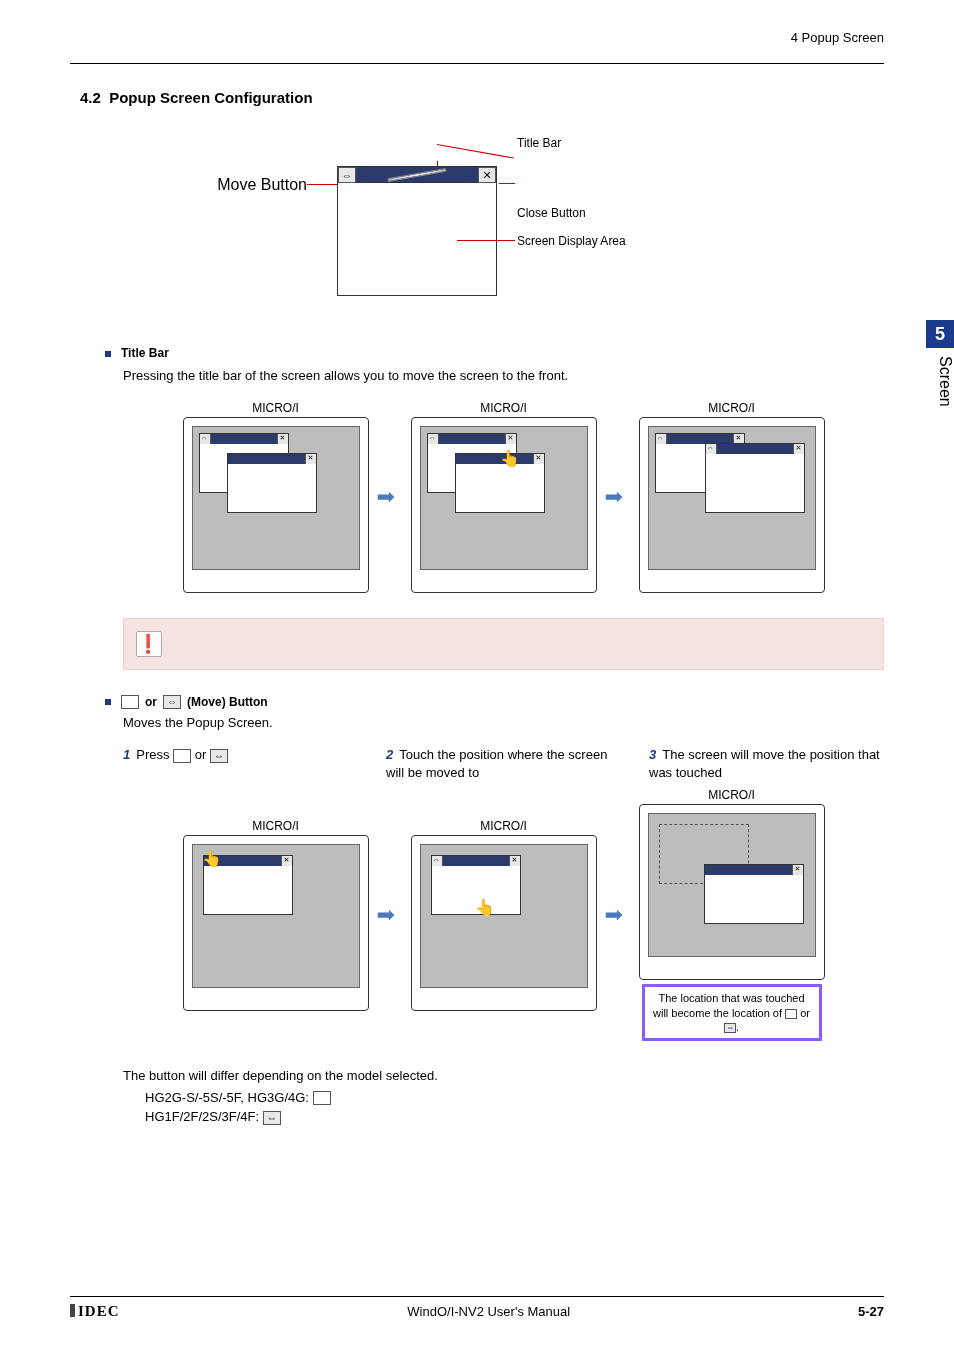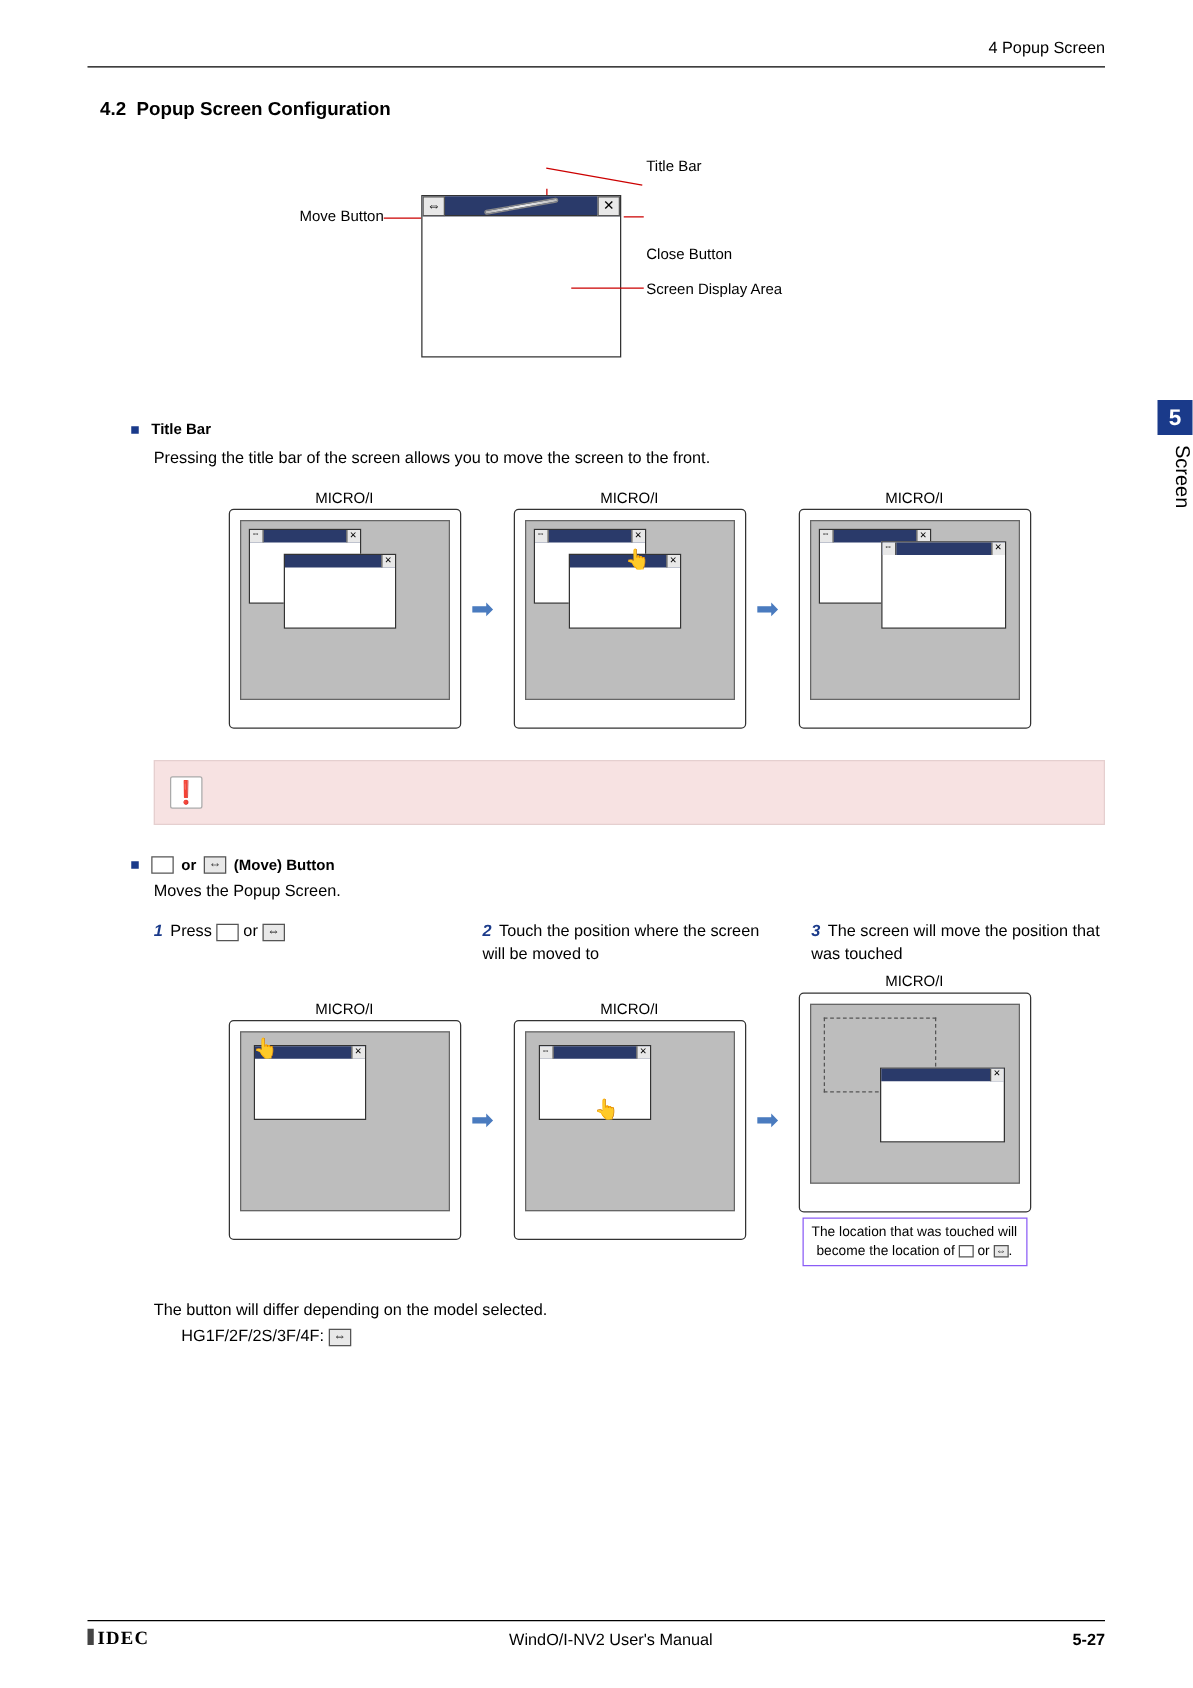--- a/index.html
+++ b/index.html
@@ -1,23 +1,23 @@
 <!DOCTYPE html>
 <html><head>
 <meta charset="utf-8">
 <style>
   * { box-sizing: border-box; margin: 0; padding: 0; }
   body { font-family: Arial, Helvetica, sans-serif; font-size: 12px; color: #000; background: #fff; }
   .page { width: 954px; height: 1350px; position: relative; padding: 30px 70px 40px 70px; }
-  .runhead { text-align: right; font-size: 13px; border-bottom: 1px solid #000; padding-bottom: 8px; margin-bottom: 25px; }
+  .runhead { text-align: right; font-size: 13px; border-bottom: 1px solid #000; padding-bottom: 18px; margin-bottom: 25px; }
   .h2 { font-size: 15px; font-weight: bold; margin-bottom: 30px; margin-left: 10px; }
 
   .topfig { display: flex; justify-content: center; margin-bottom: 40px; }
   .topfig-inner { position: relative; width: 520px; height: 170px; }
-  .labelL { position: absolute; text-align: right; font-size: 12px; }
+  .labelL { position: absolute; text-align: right; font-size: 16px; }
   .labelR { position: absolute; font-size: 12px; }
   .callout-line { position: absolute; background: #c00; }
   .popup-window { position: absolute; border: 1px solid #333; background: #fff; }
   .titlebar { height: 16px; background: #2a3a6a; position: relative; border-bottom: 1px solid #333; }
   .move-btn { position: absolute; left: 0; top: 0; width: 18px; height: 16px; background: #e8e8e8; border: 1px solid #555; display: flex; align-items: center; justify-content: center; }
   .close-btn { position: absolute; right: 0; top: 0; width: 18px; height: 16px; background: #e8e8e8; border: 1px solid #555; display: flex; align-items: center; justify-content: center; }
   .titlebar-grip { position: absolute; left: 50%; top: 50%; transform: translate(-50%,-50%) rotate(-10deg); width: 60px; height: 4px; background: linear-gradient(90deg,#bbb,#eee,#bbb); border: 1px solid #888; border-radius: 3px; }
   .ico { font-size: 11px; line-height: 1; }
 
   .bullet-line { display: flex; align-items: baseline; gap: 6px; margin-left: 35px; margin-bottom: 6px; }
@@ -42,21 +42,21 @@
 
   .move-head { margin-left: 35px; display: flex; align-items: center; gap: 6px; font-weight: bold; margin-bottom: 4px; }
   .tiny-empty { display: inline-block; width: 18px; height: 14px; background: #fff; border: 1px solid #555; vertical-align: middle; }
   .tiny-move { display: inline-block; width: 18px; height: 14px; background: #e8e8e8; border: 1px solid #555; vertical-align: middle; text-align: center; font-size: 10px; line-height: 12px; }
 
   .steps-row { display: flex; gap: 28px; margin: 14px 0 6px 53px; }
   .step-col { width: 260px; }
   .step-head { font-size: 13px; line-height: 1.4; }
   .step-num { color: #1a3a8a; font-weight: bold; font-style: italic; margin-right: 6px; }
 
-  .note-box { border: 1px solid #8b5cf6; padding: 4px 6px; font-size: 11px; width: 180px; margin: 4px auto 0; line-height: 1.3; }
+  .note-box { border: 3px solid #8b5cf6; padding: 4px 6px; font-size: 11px; width: 180px; margin: 4px auto 0; line-height: 1.3; }
 
   .model-line { margin-left: 75px; font-size: 13px; margin-top: 4px; }
 
   .side-tab { position: absolute; right: 0; top: 320px; width: 28px; height: 160px; background: #fff; }
   .side-num { width: 28px; height: 28px; background: #1a3a8a; color: #fff; display: flex; align-items: center; justify-content: center; font-size: 18px; font-weight: bold; }
   .side-label { writing-mode: vertical-rl; font-size: 16px; padding-top: 8px; text-align: center; width: 28px; }
 
   .footer { position: absolute; left: 70px; right: 70px; bottom: 30px; display: flex; justify-content: space-between; align-items: center; border-top: 1px solid #000; padding-top: 6px; font-size: 13px; }
   .idec-logo { font-weight: bold; font-family: "Times New Roman", serif; font-size: 15px; letter-spacing: 1px; }
   .idec-bar { display: inline-block; width: 5px; height: 13px; background: #444; margin-right: 3px; vertical-align: -1px; }
@@ -244,20 +244,23 @@
       </div>
       <div class="note-box">
         <span>The location that was touched will become the location of </span><span class="tiny-empty" style="width:12px;height:10px;"></span>
         <span>or </span><span class="tiny-move" style="width:12px;height:10px;font-size:8px;line-height:8px;">⇔</span><span>.</span>
       </div>
     </div>
   </div>
 
   <div class="body-text" style="margin-top:24px;">The button will differ depending on the model selected.</div>
   <div class="model-line">
+    <span>HG2G-S/-5S/-5F, HG3G/4G:</span> <span class="tiny-empty"></span>
+  </div>
+  <div class="model-line">
     <span>HG1F/2F/2S/3F/4F:</span> <span class="tiny-move">⇔</span>
   </div>
 
   <div class="side-tab">
     <div class="side-num">5</div>
     <div class="side-label">Screen</div>
   </div>
 
   <div class="footer">
     <div><span class="idec-bar"></span><span class="idec-logo">IDEC</span></div>

